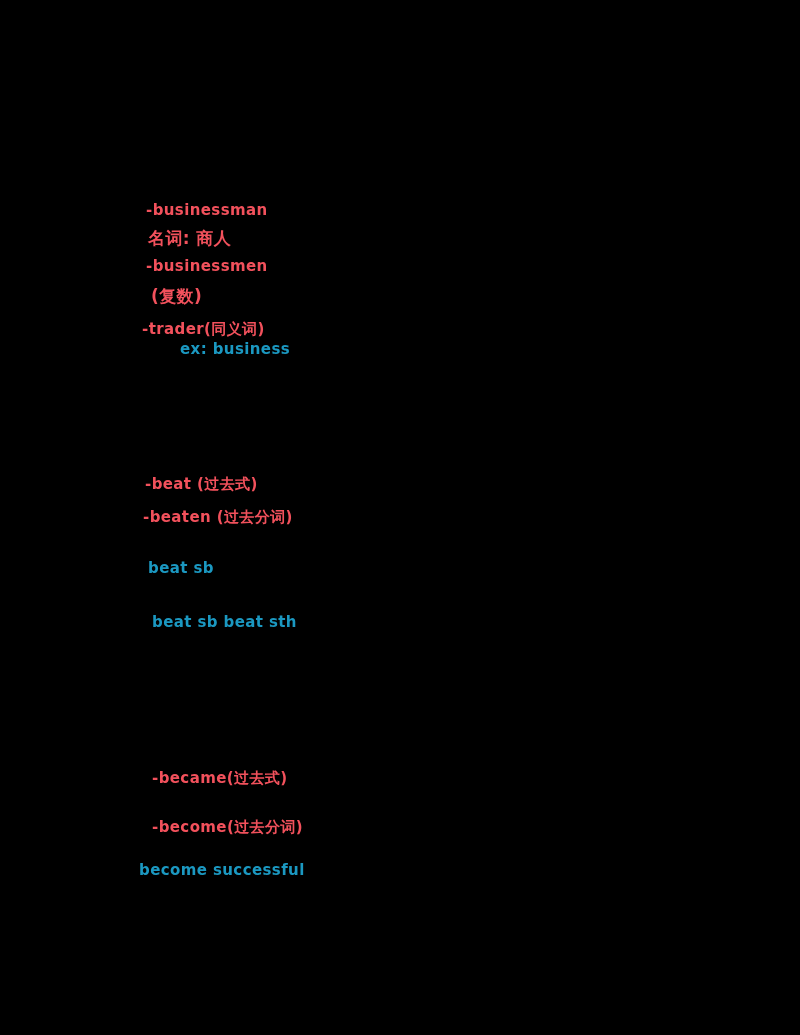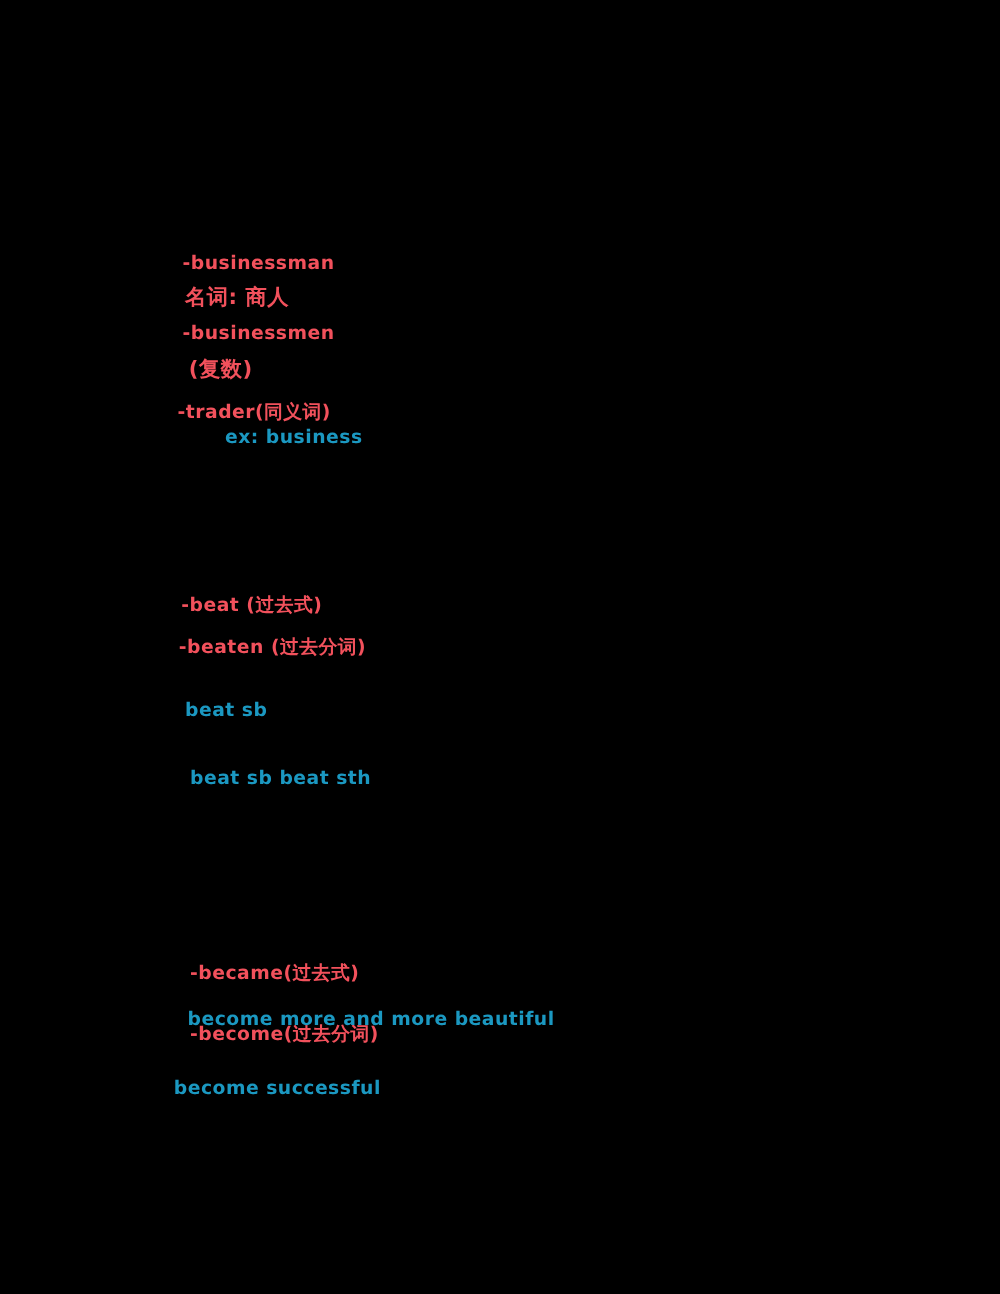--- a/index.html
+++ b/index.html
@@ -50,19 +50,18 @@
   <div class="note red sz-en" style="left:143px; top:510px;">-beaten (过去分词)</div>
 
   <div class="note cyan sz-en" style="left:148px; top:561px;">beat sb</div>
 
   <div class="note cyan sz-en" style="left:152px; top:615px;">beat sb beat sth</div>
 
   <div class="note red sz-en" style="left:152px; top:752px;margin-top:19px;">-became(过去式)</div>
 
   <div class="note red sz-en" style="left:152px; top:820px;">-become(过去分词)</div>
 
-  <div class="note cyan sz-en" style="left:150px; top:808px;">become more and more beautiful</div>
 
   <div class="note cyan sz-en" style="left:139px; top:863px;">become successful</div>
 
   <div class="note red sz-sm" style="left:321px; top:919px;">be</div>
 
 </div>
 
 </body></html>

